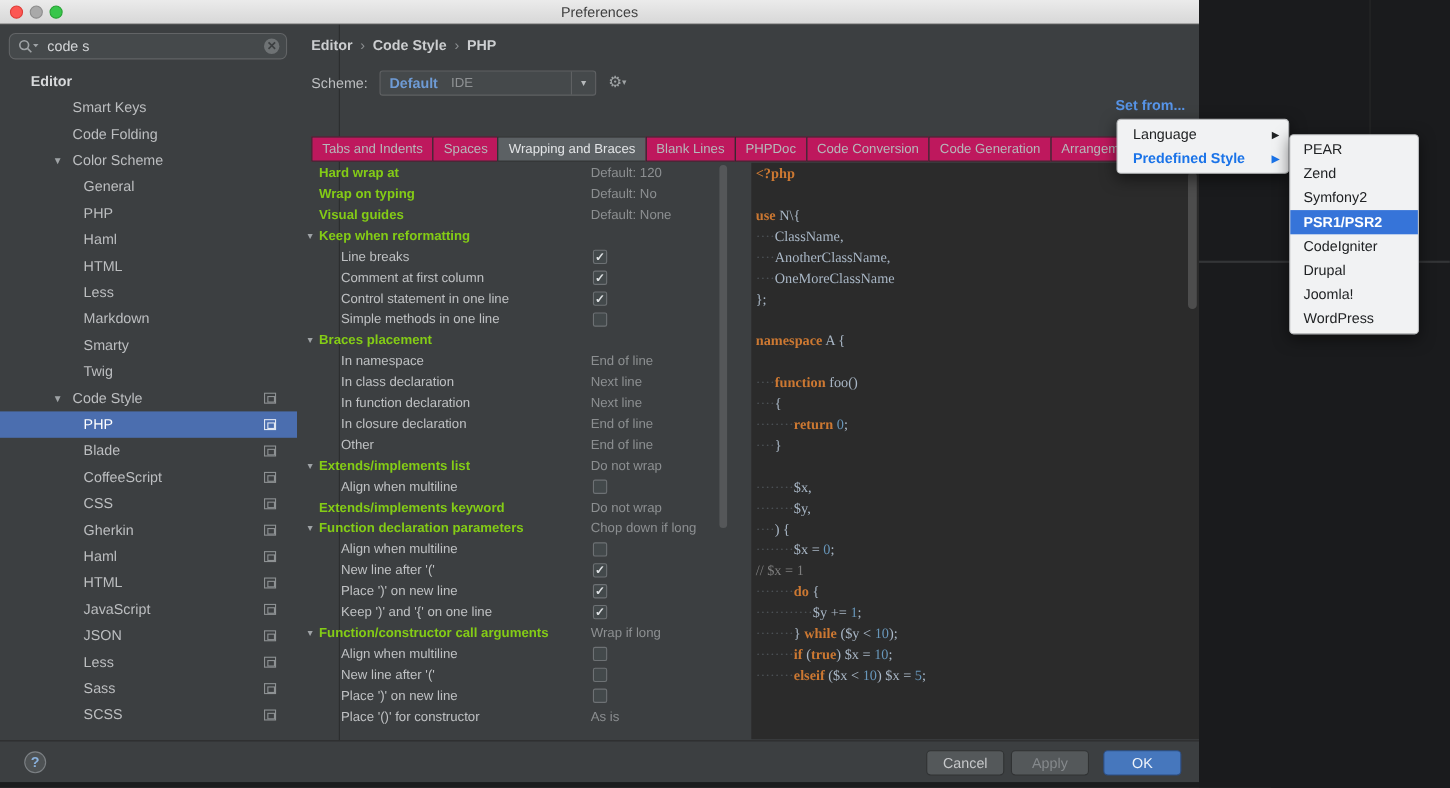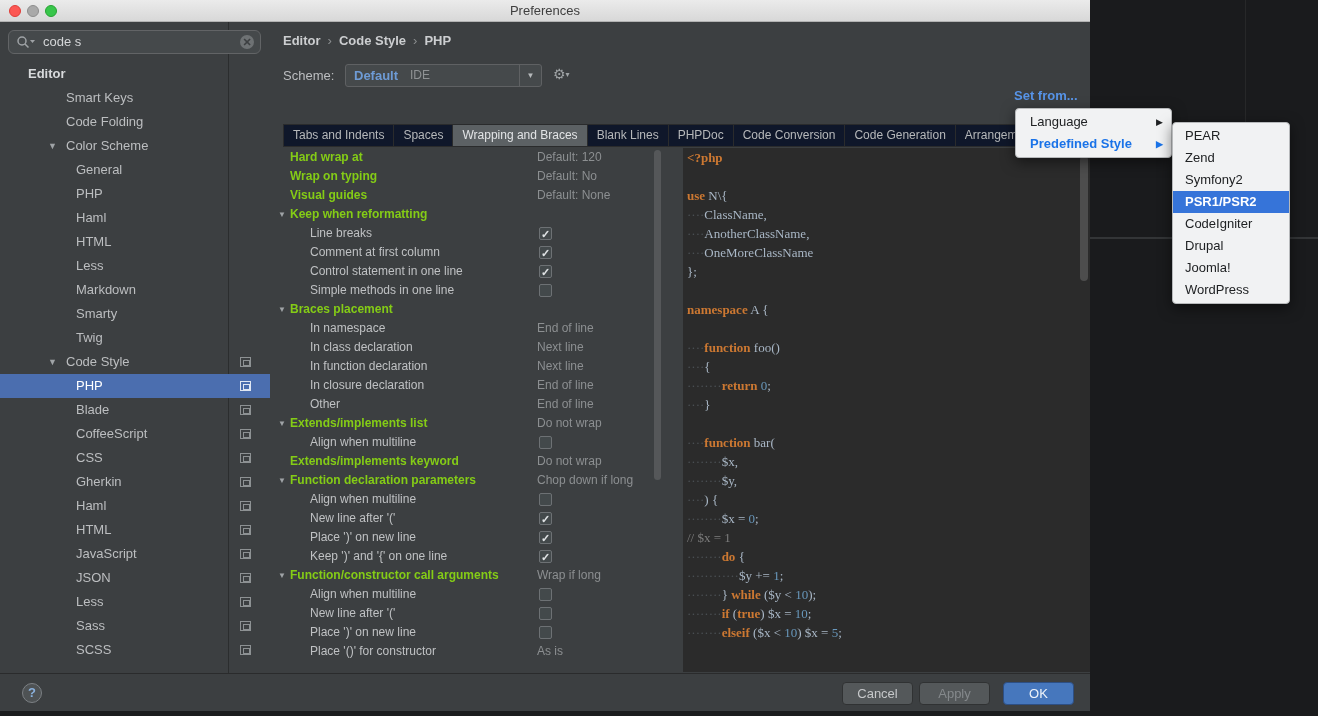--- a/index.html
+++ b/index.html
@@ -11,21 +11,21 @@
   .title{position:absolute;left:0;right:0;top:0;line-height:21px;text-align:center;font-size:13px;color:#3f3f3f;}
   .tl{position:absolute;top:5px;width:12px;height:12px;border-radius:50%;}
   .tl.close{left:9px;background:#fc5753;border:1px solid #df3e39;}
   .tl.min{left:27px;background:#a9a9a9;border:1px solid #8d8d8d;}
   .tl.zoom{left:45px;background:#38c64b;border:1px solid #27a334;}
 
   
   .dialog{position:absolute;left:0;top:22px;width:1090px;height:694px;background:#3c3f41;}
 
   
-  .sidebar{position:absolute;left:0;top:0;width:229px;height:651px;border-right:1px solid #2b2d2e;}
+  .sidebar{position:absolute;left:0;top:0;width:309px;height:651px;border-right:1px solid #2b2d2e;}
   .searchbox{position:absolute;left:8px;top:8px;width:253px;height:24px;background:#45494b;border:1px solid #626466;border-radius:6px;}
   .search-icon{position:absolute;left:7px;top:4px;width:20px;height:14px;}
   .search-text{position:absolute;left:34px;top:0;line-height:22px;font-size:13px;color:#d4d6d8;}
   .clear-btn{position:absolute;right:6px;top:4px;width:14px;height:14px;border-radius:50%;background:#6e7274;color:#3c3f41;font-size:11px;line-height:14px;text-align:center;font-weight:bold;}
   .tree{position:absolute;left:0;top:40px;width:270px;}
   .trow{position:relative;height:24px;line-height:24px;font-size:13px;color:#bcbec0;}
   .trow.b .tlabel{font-weight:bold;color:#d8dadc;}
   .trow.sel{background:#4b6eaf;}
   .trow.sel .tlabel{color:#ffffff;}
   .tarrow{position:absolute;left:48px;top:0;font-size:9px;color:#9fa3a6;}
@@ -44,21 +44,21 @@
   .scheme-label{position:absolute;left:12px;top:46px;font-size:13px;color:#bcbec0;}
   .combo{position:absolute;left:74px;top:42px;width:197px;height:23px;background:#45494b;border:1px solid #5f6163;border-radius:3px;}
   .combo .val{position:absolute;left:8px;line-height:21px;font-size:13px;color:#6e9bd5;font-weight:bold;}
   .combo .sfx{position:absolute;left:64px;line-height:21px;font-size:12px;color:#8f9294;}
   .combo .arr{position:absolute;right:0;top:0;width:22px;height:21px;border-left:1px solid #5f6163;text-align:center;line-height:21px;font-size:8px;color:#b6b9bb;}
   .gear{position:absolute;left:282px;top:44px;font-size:14px;color:#9fa3a5;}
   .gear .caret{font-size:8px;vertical-align:2px;}
   .set-from{position:absolute;left:743px;top:66px;font-size:13px;color:#5794e8;font-weight:bold;}
 
   .tabbar{position:absolute;left:12px;top:102px;height:23px;white-space:nowrap;}
-  .tab{display:inline-block;height:23px;line-height:21px;padding:0 9px;font-size:12px;color:#b6b8ba;background:#0f172a;border:1px solid #2a2b2c;margin-right:-1px;}
+  .tab{display:inline-block;height:23px;line-height:21px;padding:0 9px;font-size:12px;color:#b6b8ba;background:#be185d;border:1px solid #2a2b2c;margin-right:-1px;}
   .tab.active{background:#5c6164;color:#e2e4e6;}
 
   
   .settings{position:absolute;left:1px;top:126px;width:391px;height:524px;overflow:hidden;}
   .srow{position:relative;height:19px;line-height:19px;font-size:12px;color:#bfc1c3;}
   .srow .arrow{position:absolute;left:6px;top:0;font-size:8px;color:#9fa3a6;}
   .srow .lab{position:absolute;left:18px;white-space:nowrap;}
   .srow.child .lab{left:38px;}
   .srow.bold .lab{font-weight:bold;color:#84cc16;}
   .srow .val{position:absolute;left:265px;color:#8c8f91;white-space:nowrap;}
@@ -297,21 +297,20 @@
           <div class="cl"><span class="tok-w">····</span><span class="tok-t">OneMoreClassName</span></div>
           <div class="cl"><span class="tok-t">};</span></div>
           <div class="cl">&nbsp;</div>
           <div class="cl"><span class="tok-k">namespace</span><span class="tok-t"> A {</span></div>
           <div class="cl">&nbsp;</div>
           <div class="cl"><span class="tok-w">····</span><span class="tok-k">function</span><span class="tok-t"> foo()</span></div>
           <div class="cl"><span class="tok-w">····</span><span class="tok-t">{</span></div>
           <div class="cl"><span class="tok-w">········</span><span class="tok-k">return</span><span class="tok-t"> </span><span class="tok-n">0</span><span class="tok-t">;</span></div>
           <div class="cl"><span class="tok-w">····</span><span class="tok-t">}</span></div>
           <div class="cl">&nbsp;</div>
-          <div class="cl"><span class="tok-w">····</span><span class="tok-k">function</span><span class="tok-t"> bar(</span></div>
           <div class="cl"><span class="tok-w">········</span><span class="tok-t">$x,</span></div>
           <div class="cl"><span class="tok-w">········</span><span class="tok-t">$y,</span></div>
           <div class="cl"><span class="tok-w">····</span><span class="tok-t">) {</span></div>
           <div class="cl"><span class="tok-w">········</span><span class="tok-t">$x = </span><span class="tok-n">0</span><span class="tok-t">;</span></div>
           <div class="cl"><span class="tok-c">// $x = 1</span></div>
           <div class="cl"><span class="tok-w">········</span><span class="tok-k">do</span><span class="tok-t"> {</span></div>
           <div class="cl"><span class="tok-w">············</span><span class="tok-t">$y += </span><span class="tok-n">1</span><span class="tok-t">;</span></div>
           <div class="cl"><span class="tok-w">········</span><span class="tok-t">} </span><span class="tok-k">while</span><span class="tok-t"> ($y &lt; </span><span class="tok-n">10</span><span class="tok-t">);</span></div>
           <div class="cl"><span class="tok-w">········</span><span class="tok-k">if</span><span class="tok-t"> (</span><span class="tok-k">true</span><span class="tok-t">) $x = </span><span class="tok-n">10</span><span class="tok-t">;</span></div>
           <div class="cl"><span class="tok-w">········</span><span class="tok-k">elseif</span><span class="tok-t"> ($x &lt; </span><span class="tok-n">10</span><span class="tok-t">) $x = </span><span class="tok-n">5</span><span class="tok-t">;</span></div>

